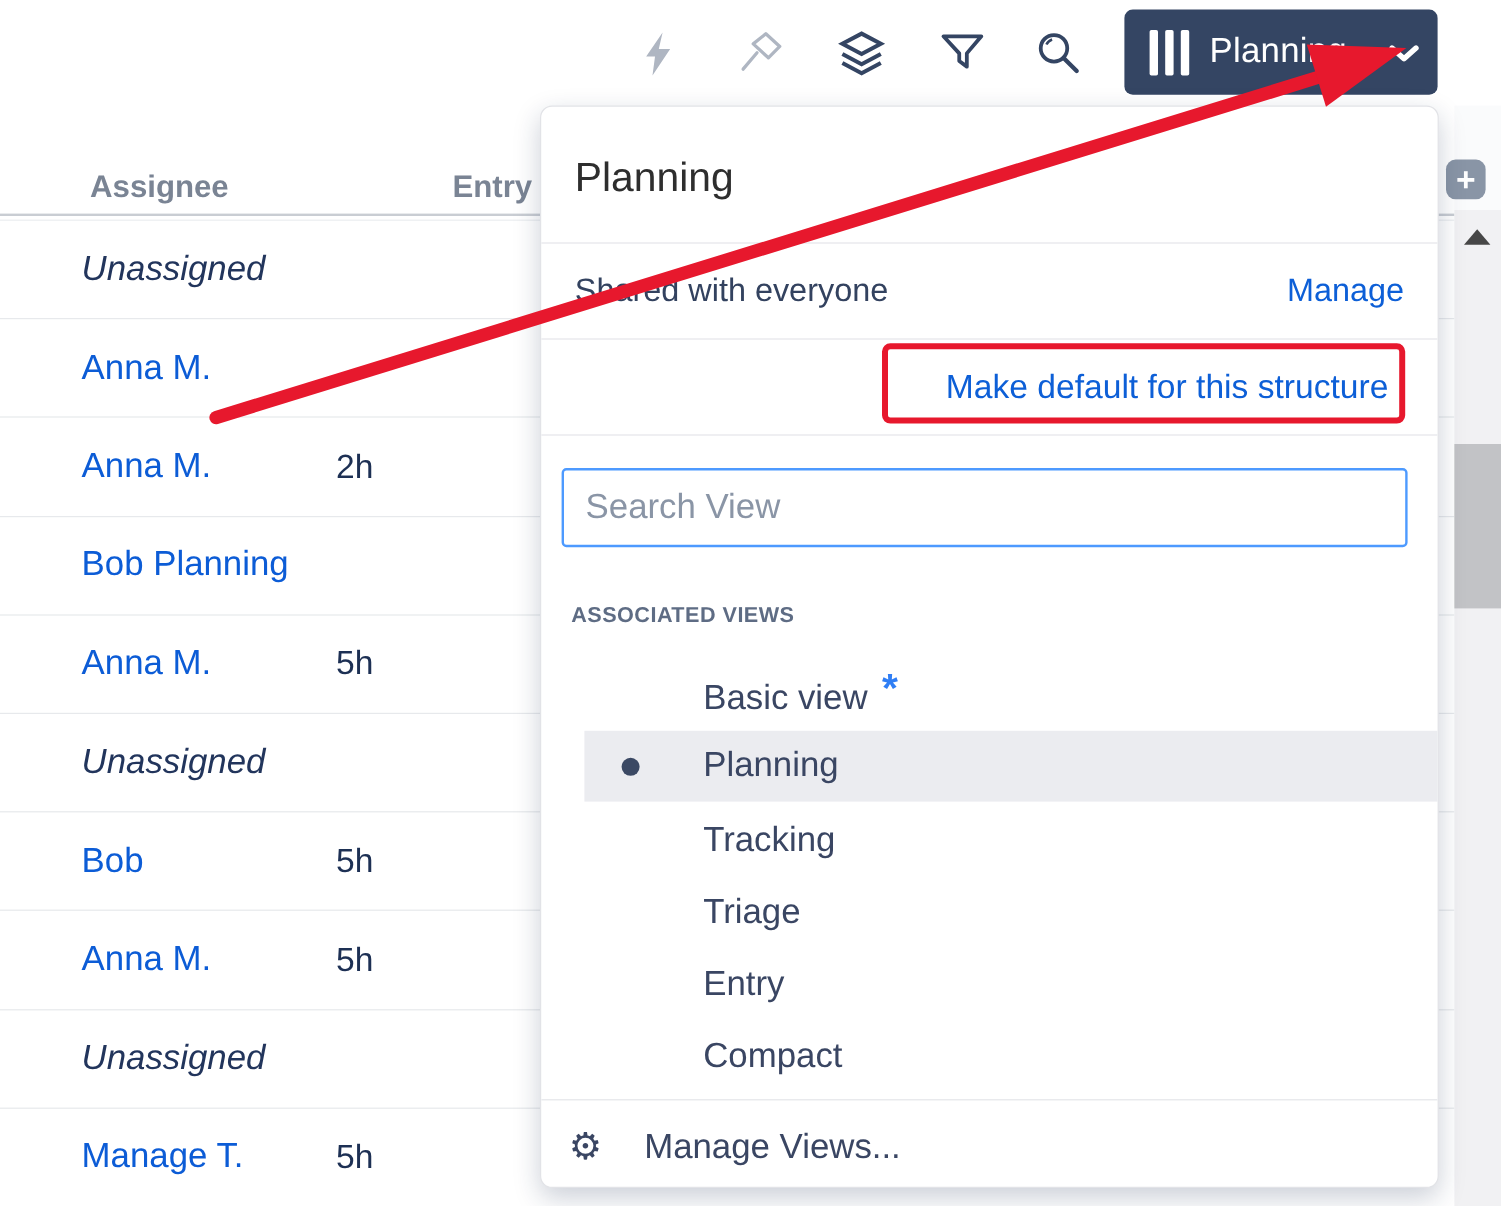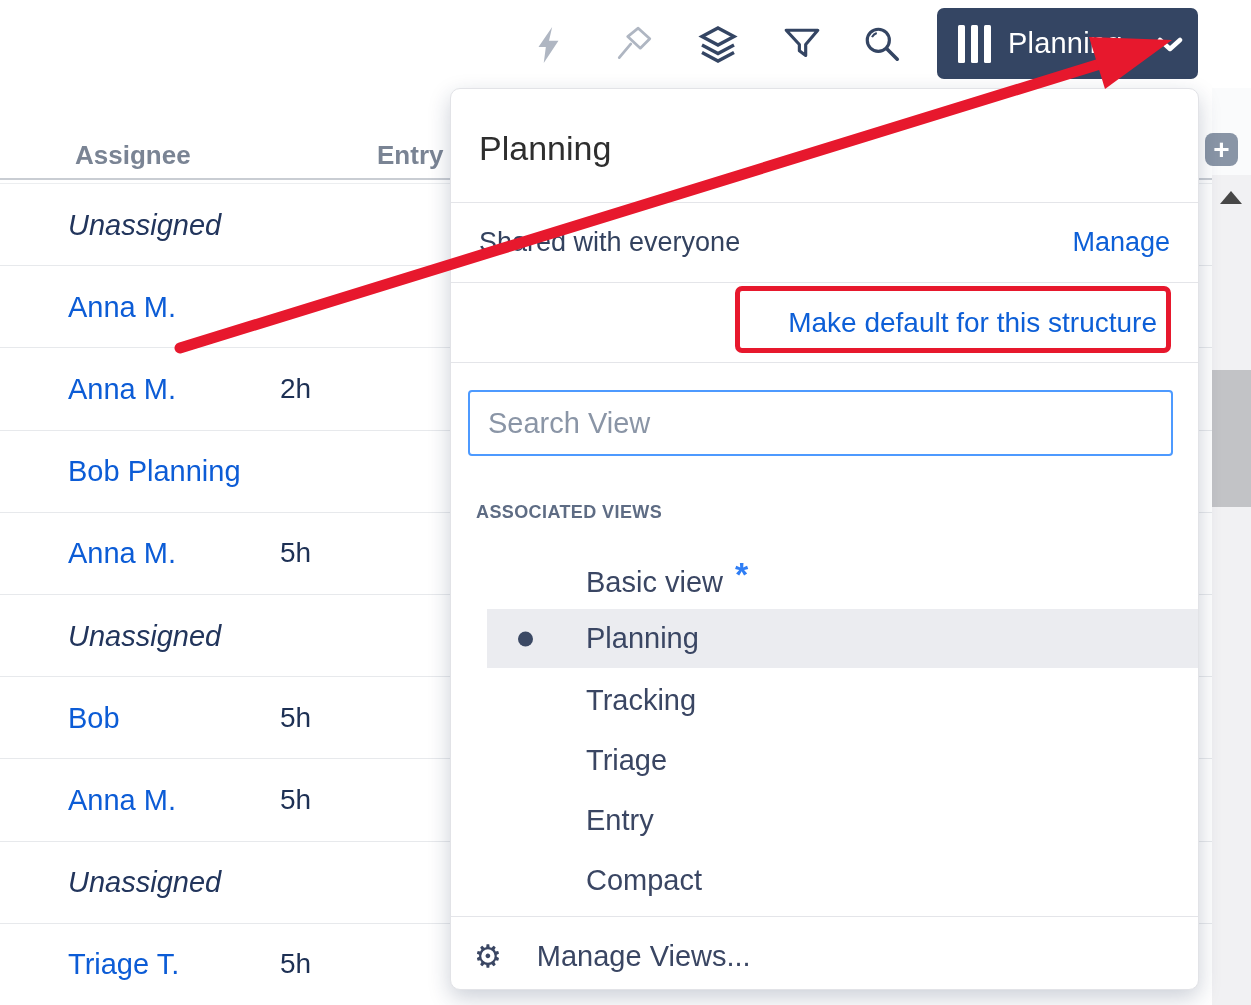--- a/index.html
+++ b/index.html
@@ -179,21 +179,21 @@
     </div>
     <div class="row">
       <span class="assignee">Anna M.</span>
       <span class="estimate">5h</span>
     </div>
     <div class="row unassigned">
       <span class="assignee">Unassigned</span>
       <span class="estimate"></span>
     </div>
     <div class="row">
-      <span class="assignee">Triage T.</span>
+      <span class="assignee">Manage T.</span>
       <span class="estimate">5h</span>
     </div>
   </div>
 </div>
 
 <div class="rail-top"></div>
 <div class="scroll-track"></div>
 <div class="scroll-up-arrow"></div>
 <div class="scroll-thumb"></div>
 <div class="add-column-button">

